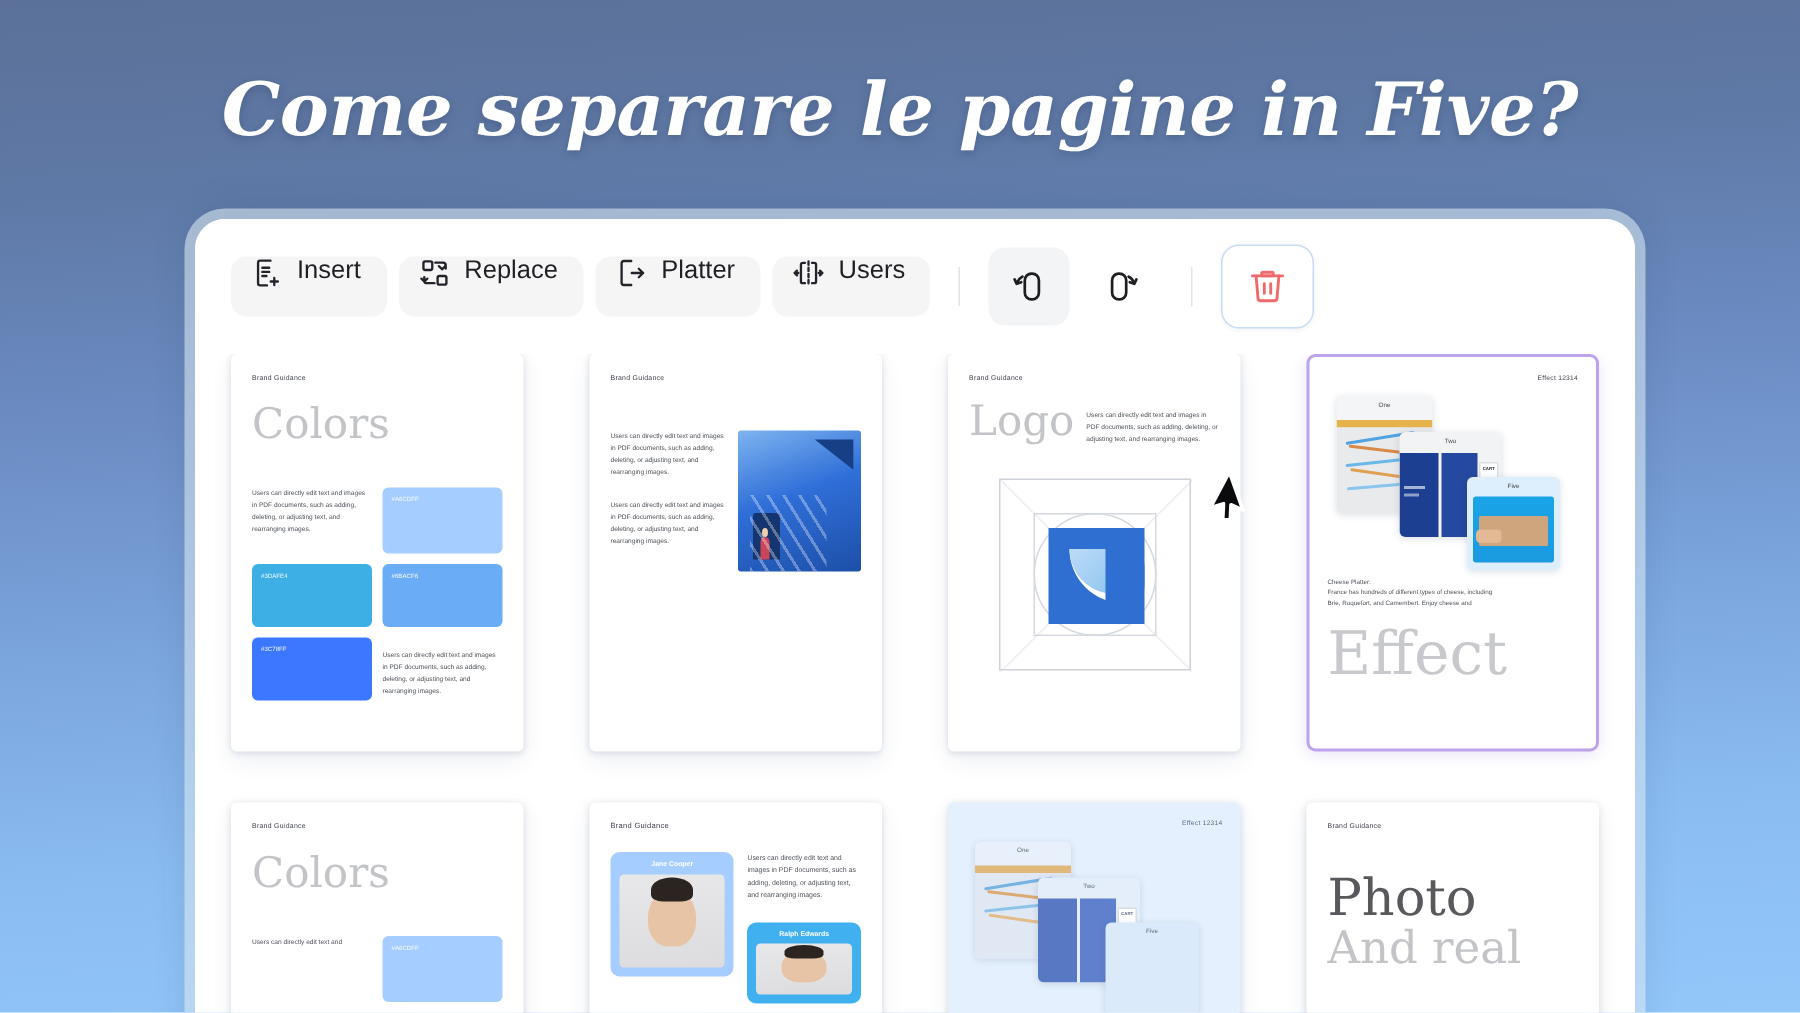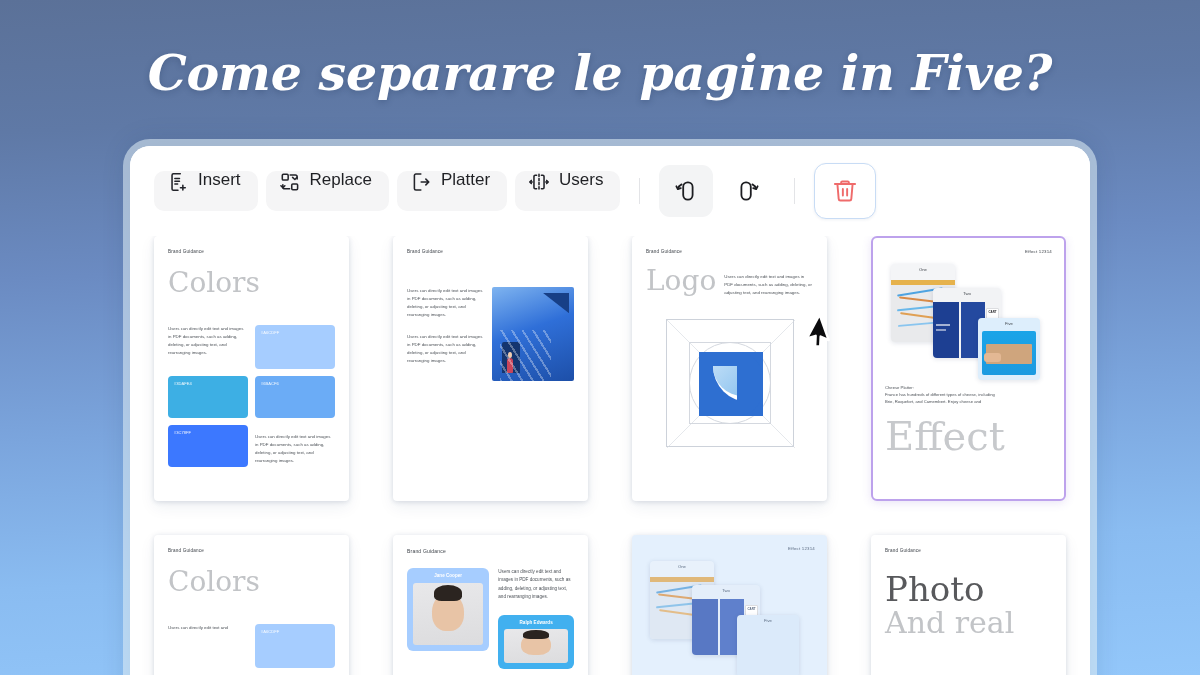--- a/index.html
+++ b/index.html
@@ -472,21 +472,21 @@
           <div class="eff-card" style="left:93px;top:56px;width:62px;height:62px;background:#dbeafa;">
             <div class="eff-lbl" style="color:#5b6b82;">Five</div>
           </div>
         </div>
       </div>
     </div>
 
     <div class="page-thumb">
       <div class="sheet">
         <div class="brand-kicker">Brand Guidance</div>
-        <div class="serif big-title dark" style="margin-top:20px;font-size:34px;">Photo</div>
+        <div class="serif big-title dark" style="margin-top:30px;font-size:34px;">Photo</div>
         <div class="serif big-title" style="font-size:30px;margin-top:4px;">And real</div>
       </div>
     </div>
 
   </div>
   </div>
 </div>
 
 <div class="cursor" style="left:803px;top:313px;">
   <svg width="34" height="40" viewBox="0 0 34 40">

